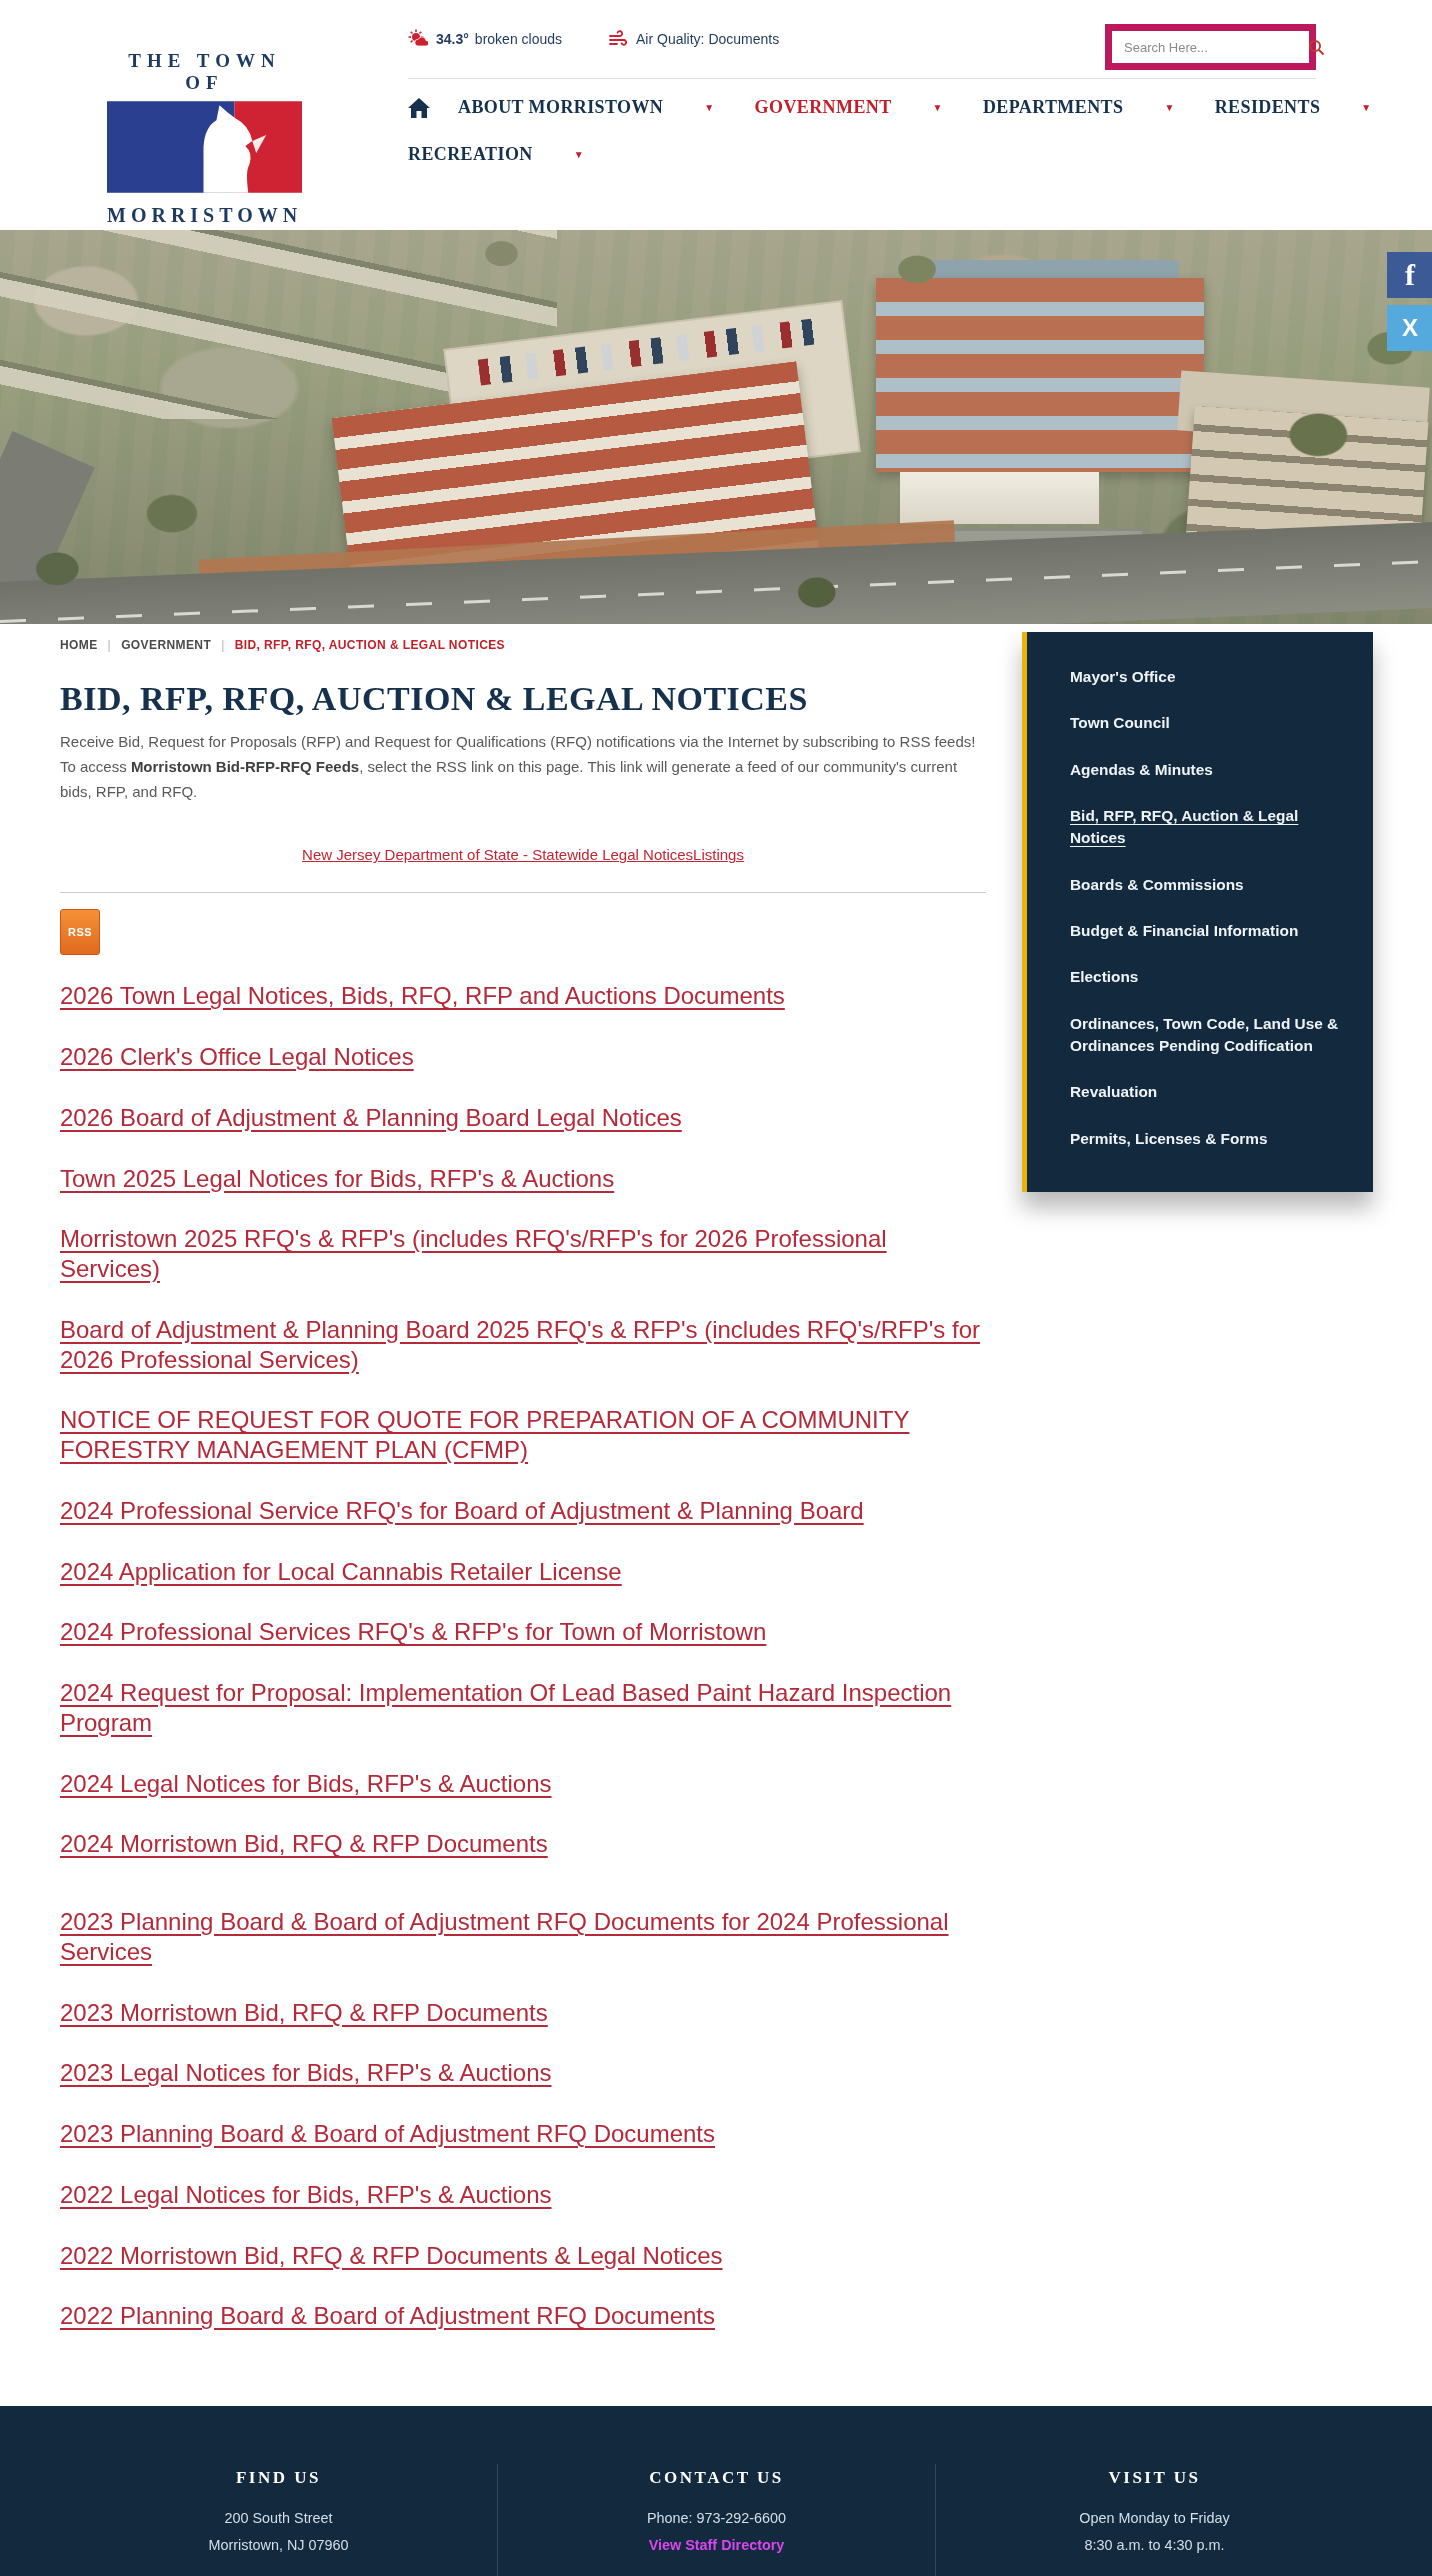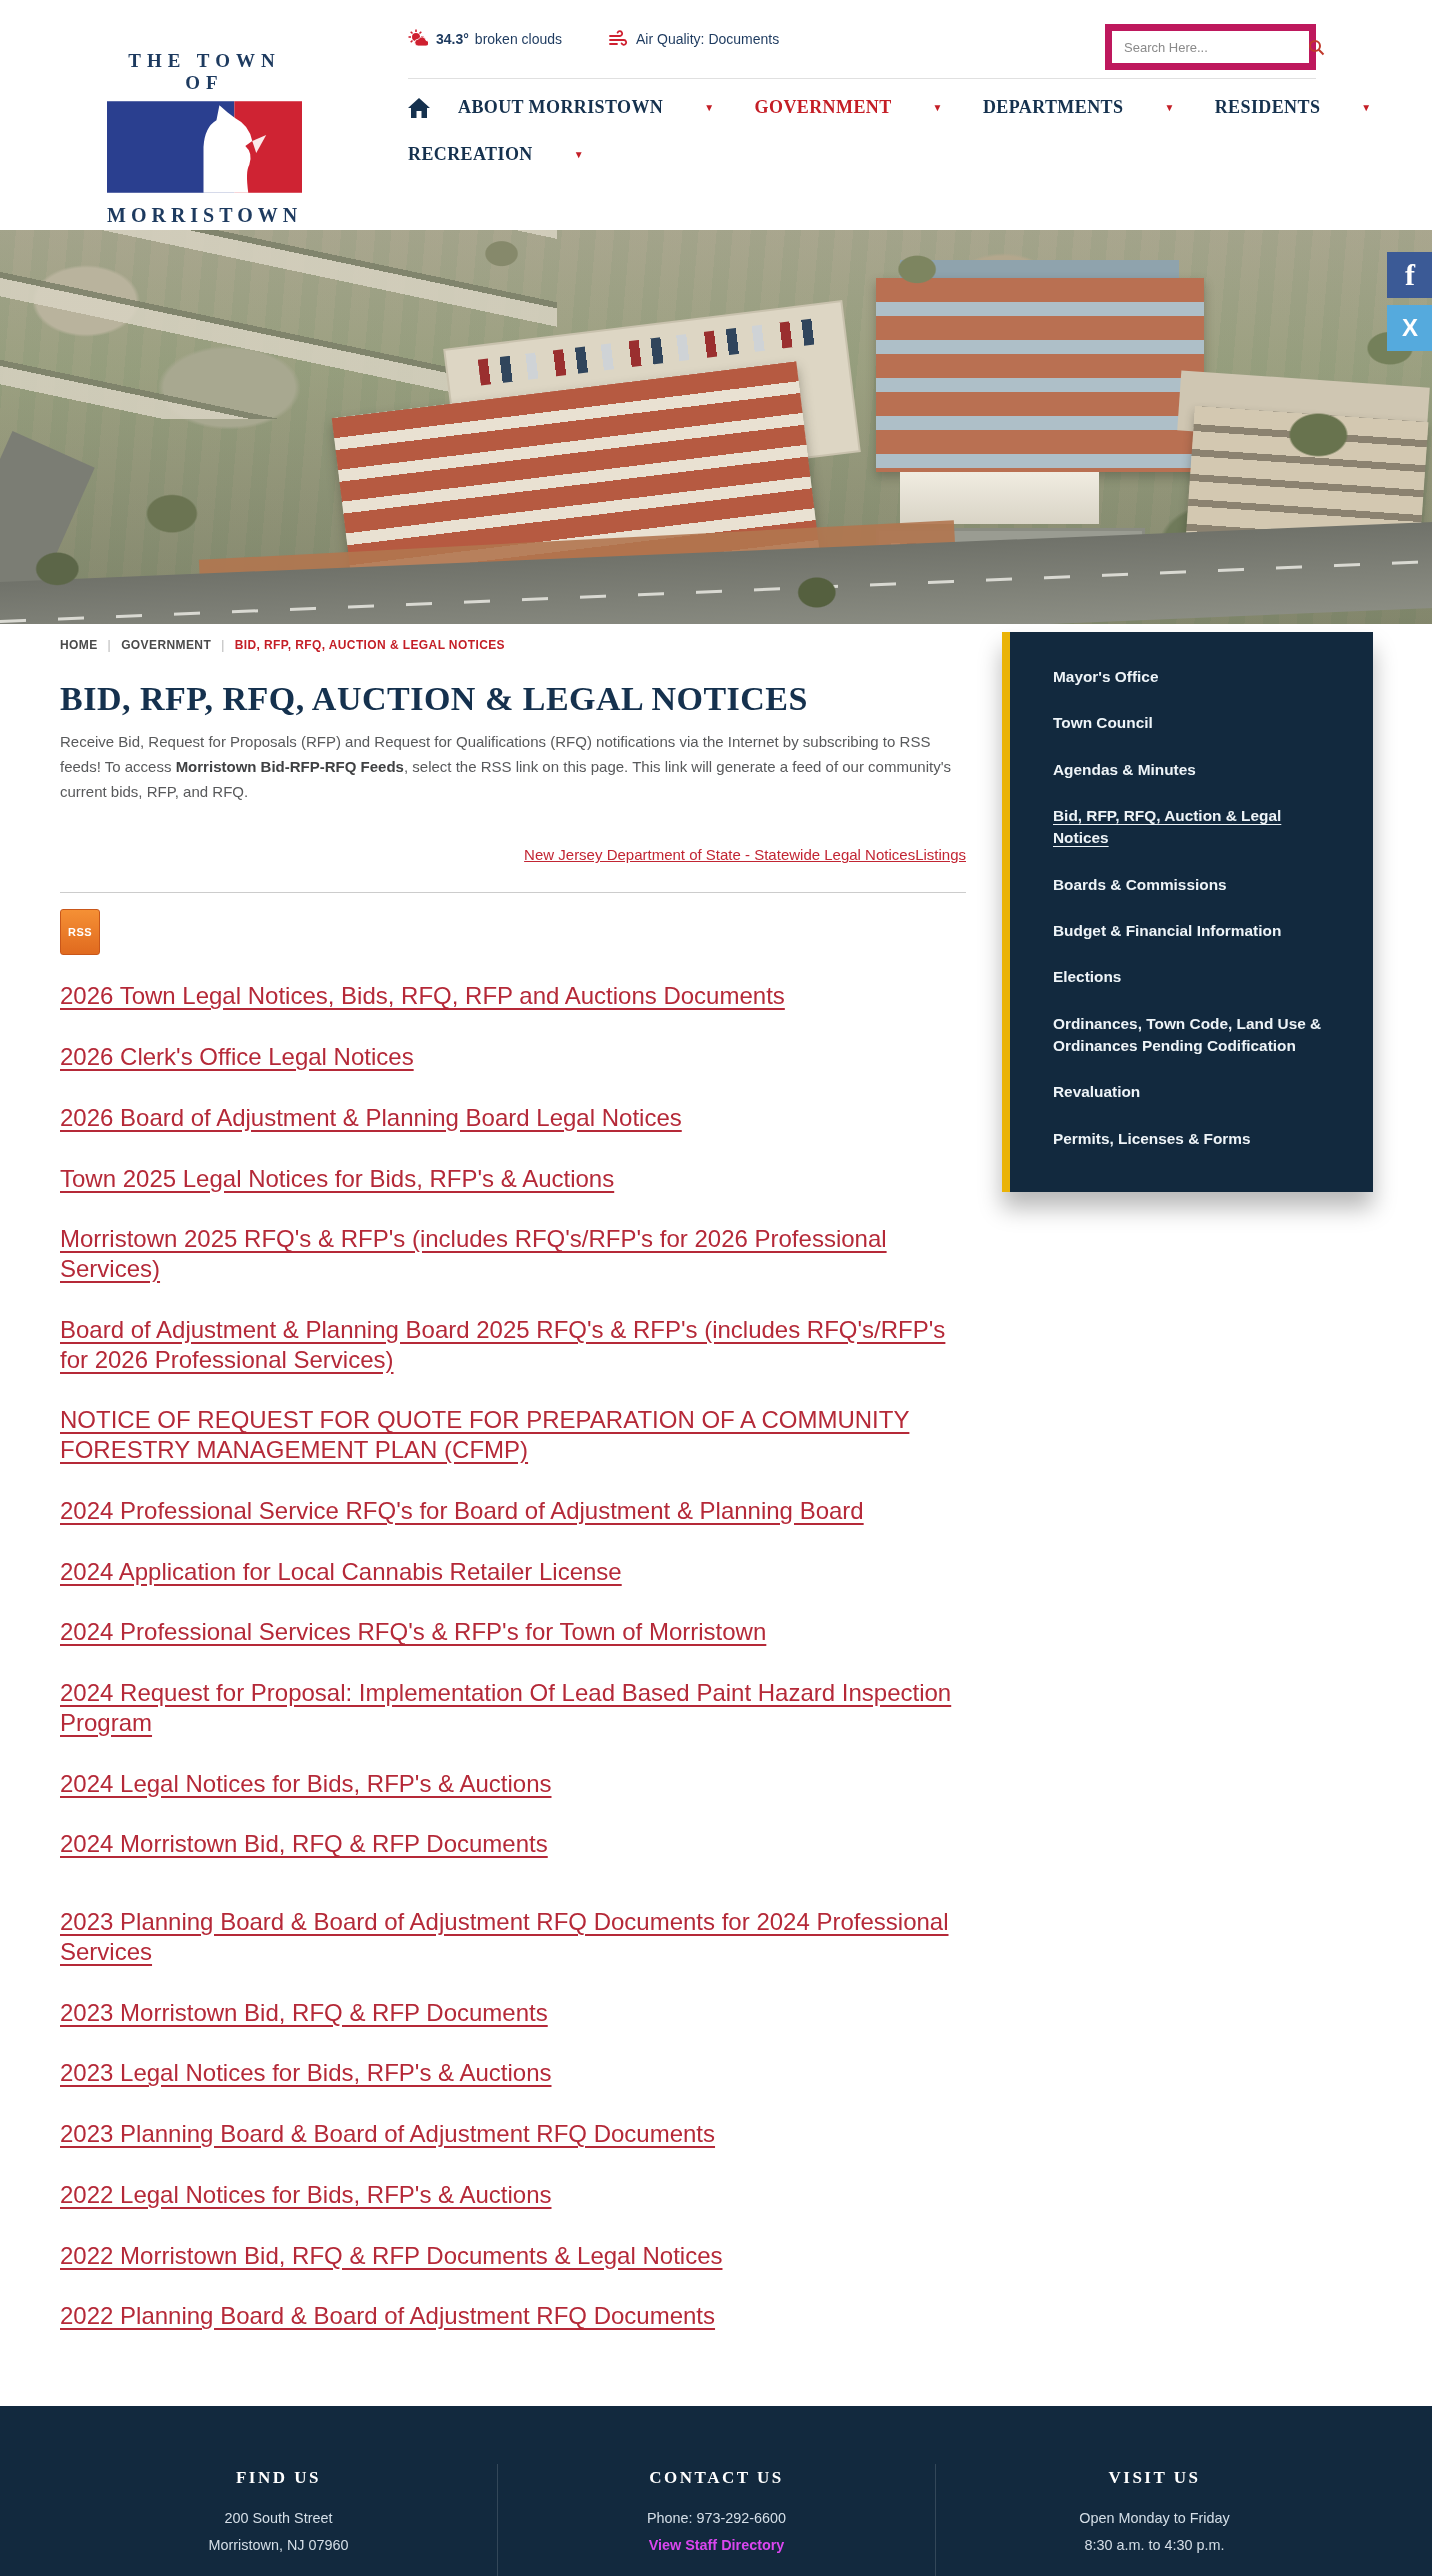--- a/index.html
+++ b/index.html
@@ -83,33 +83,33 @@
   
   .content{display:flex;align-items:flex-start;padding:8px 60px 30px;}
   .main{flex:1;margin-right:36px;min-width:0;}
   .breadcrumb{font-size:12px;font-weight:700;letter-spacing:0.4px;color:#4a4a4a;margin-top:6px;}
   .crumb{cursor:pointer;}
   .crumb:not(:last-child):after{content:"|";color:#b5b5b5;margin:0 10px;font-weight:400;}
   .crumb.active{color:#c41e26;cursor:default;}
   h1.page-title{font-family:"Liberation Serif",serif;font-size:34px;letter-spacing:0.5px;color:#15314e;margin:28px 0 12px;font-weight:700;}
   .intro{font-size:15px;line-height:1.65;color:#58595b;margin:6px 0 0;max-width:975px;}
   .intro b{color:#3f4042;}
-  .center-link{display:block;text-align:right;margin:42px 0 28px;}
+  .center-link{display:block;text-align:center;margin:42px 0 28px;}
   .center-link a{color:#c22533;font-size:15px;text-decoration:underline;cursor:pointer;}
   .rule{border:0;border-top:1px solid #cccccc;margin:22px 0 16px;}
   .rss-badge{display:inline-block;background:linear-gradient(180deg,#f59035,#e06a1f);border:1px solid #c9571a;
     color:#fff;font-size:11px;font-weight:700;padding:16px 7px;border-radius:3px;letter-spacing:0.5px;cursor:pointer;}
   .notice-list{margin-top:26px;}
   .notice-list .n-item{display:block;margin-bottom:31px;}
   .notice-list .n-item.gap{margin-top:48px;}
   .notice-list a{font-size:24px;line-height:1.24;color:#b52938;text-decoration:underline;text-underline-offset:4px;cursor:pointer;}
 
   
-  .sidebar{width:281px;background:#12293e;border-left:8px solid #eab308;
-    padding:34px 39px 42px 43px;box-shadow:0 16px 22px rgba(0,0,0,.28);flex-shrink:0;}
+  .sidebar{width:281px;background:#12293e;border-left:5px solid #eab308;
+    padding:34px 22px 42px 43px;box-shadow:0 16px 22px rgba(0,0,0,.28);flex-shrink:0;}
   .side-item{color:#eef4f8;font-size:15.4px;font-weight:700;line-height:1.45;margin:0 0 24px;cursor:pointer;}
   .side-item:last-child{margin-bottom:0;}
   .side-item.active{text-decoration:underline;text-underline-offset:3px;}
 
   
   .footer{background:#12293e;color:#cfdae4;margin-top:14px;}
   .footer-cols{display:flex;padding:58px 60px 34px;}
   .f-col{flex:1;text-align:center;padding:4px 10px 22px;}
   .f-col.mid{border-left:1px solid rgba(255,255,255,.14);border-right:1px solid rgba(255,255,255,.14);}
   .f-title{font-family:"Liberation Serif",serif;color:#ffffff;font-size:17px;font-weight:700;letter-spacing:2.5px;margin-bottom:22px;}

